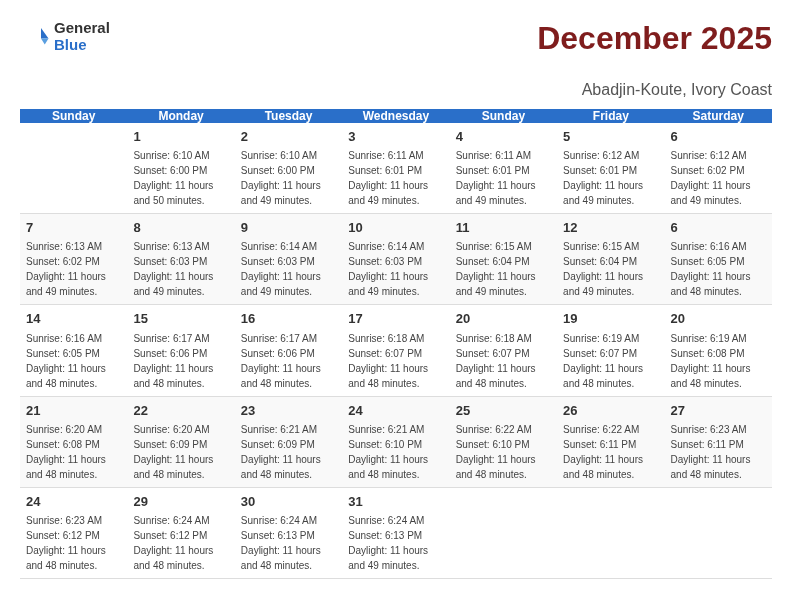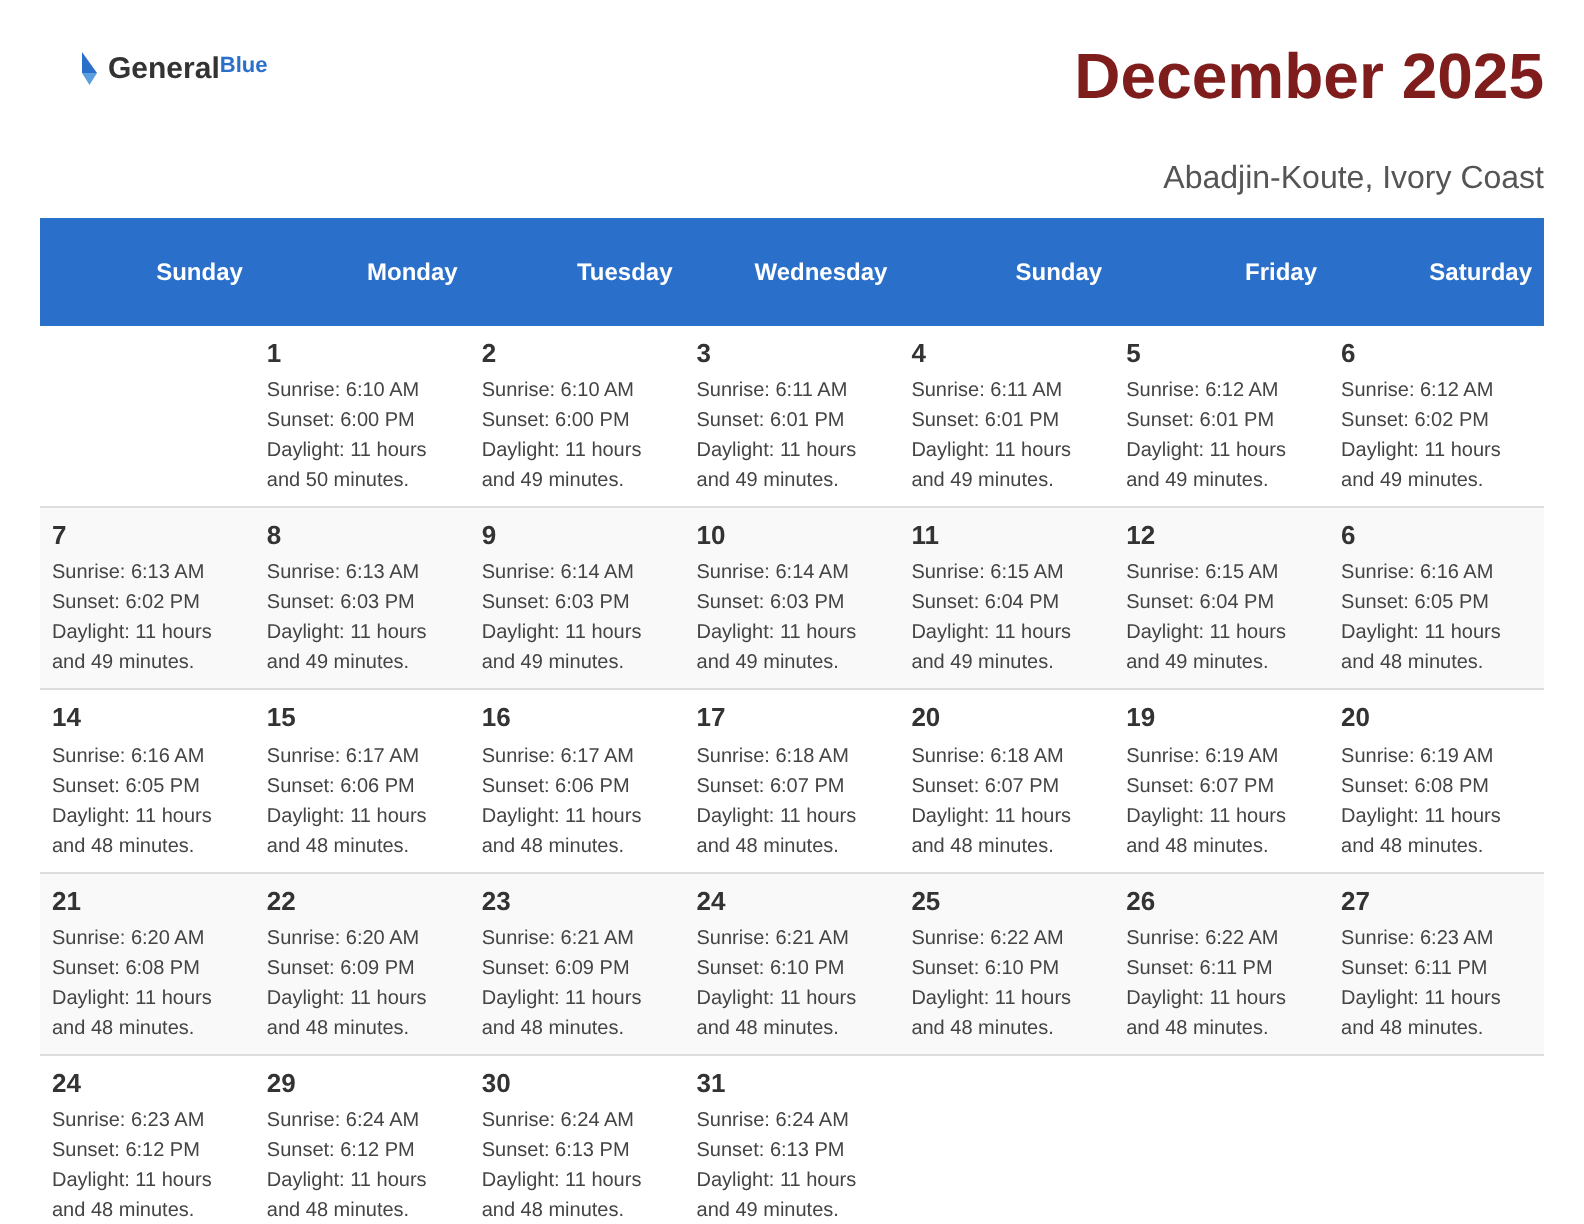--- a/index.html
+++ b/index.html
@@ -16,30 +16,30 @@
       align-items: flex-start;
       margin-bottom: 10px;
     }
     .logo {
       display: flex;
       align-items: center;
       gap: 4px;
     }
     .logo-text {
       display: flex;
-      flex-direction: row;
+      flex-direction: column;
       line-height: 1.1;
     }
     .logo-general {
       font-size: 15px;
       font-weight: bold;
       color: #333;
     }
     .logo-blue {
-      font-size: 11px;
+      font-size: 15px;
       font-weight: bold;
       color: #2a6fc9;
     }
     .logo-icon {
       width: 30px;
       height: 30px;
     }
     .title-section {
       text-align: right;
     }
@@ -54,22 +54,22 @@
       margin-top: 24px;
     }
     table {
       width: 100%;
       border-collapse: collapse;
       font-size: 11px;
     }
     thead tr th {
       background-color: #2a6fc9;
       color: #fff;
-      padding: 20px 6px;
-      text-align: right;
+      padding: 0 6px;
+      text-align: center;
       font-size: 12px;
     }
     tbody tr {
       border-bottom: 1px solid #ddd;
     }
     tbody tr:nth-child(even) {
       background-color: #f9f9f9;
     }
     td {
       vertical-align: top;

